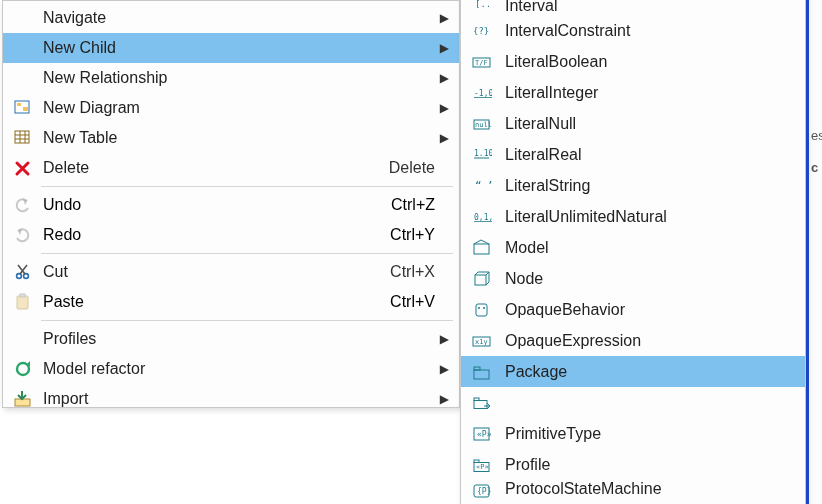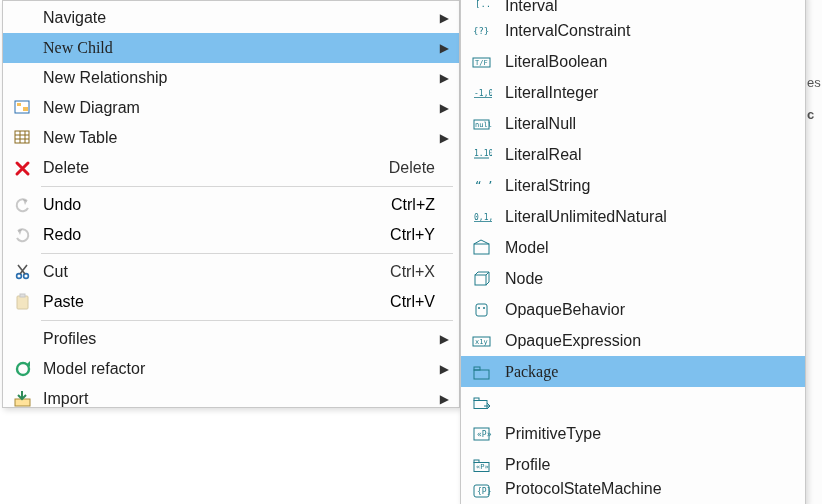--- a/index.html
+++ b/index.html
@@ -15,25 +15,25 @@
   .workspace {
     position: relative;
     width: 822px; height: 504px;
     background: #ffffff;
   }
   .bg-edge {
     position: absolute;
     right: 0; top: 0;
     width: 18px; height: 504px;
     background: #fcfcfc;
-    border-left: 1px solid #1d4ed8;
+    border-left: 5px solid #1d4ed8;
     color: #555;
     font-size: 13px;
     line-height: 32px;
-    padding-top: 67px;
+    padding-top: 120px;
     text-align: left;
   }
   .bg-edge span { display:block; padding-left:2px; }
 
   .menu {
     position: absolute;
     background: #fdfdfd;
     border: 1px solid #c8c8c8;
     box-shadow: 2px 2px 6px rgba(0,0,0,0.15);
     padding: 2px 0;
@@ -51,21 +51,20 @@
   .menu-item {
     display: flex;
     align-items: center;
     height: 30px;
     padding: 0 10px 0 6px;
     white-space: nowrap;
     cursor: default;
   }
   .menu-item.highlight {
     background: #7ec0ee;
-    font-family: Liberation Serif, serif;
   }
   .menu-item.disabled .lbl,
   .menu-item.disabled .shortcut {
     color: #000000;
   }
   .icon-slot {
     width: 28px; height: 22px;
     display: flex; align-items: center; justify-content: center;
     flex: none;
     margin-right: 6px;

